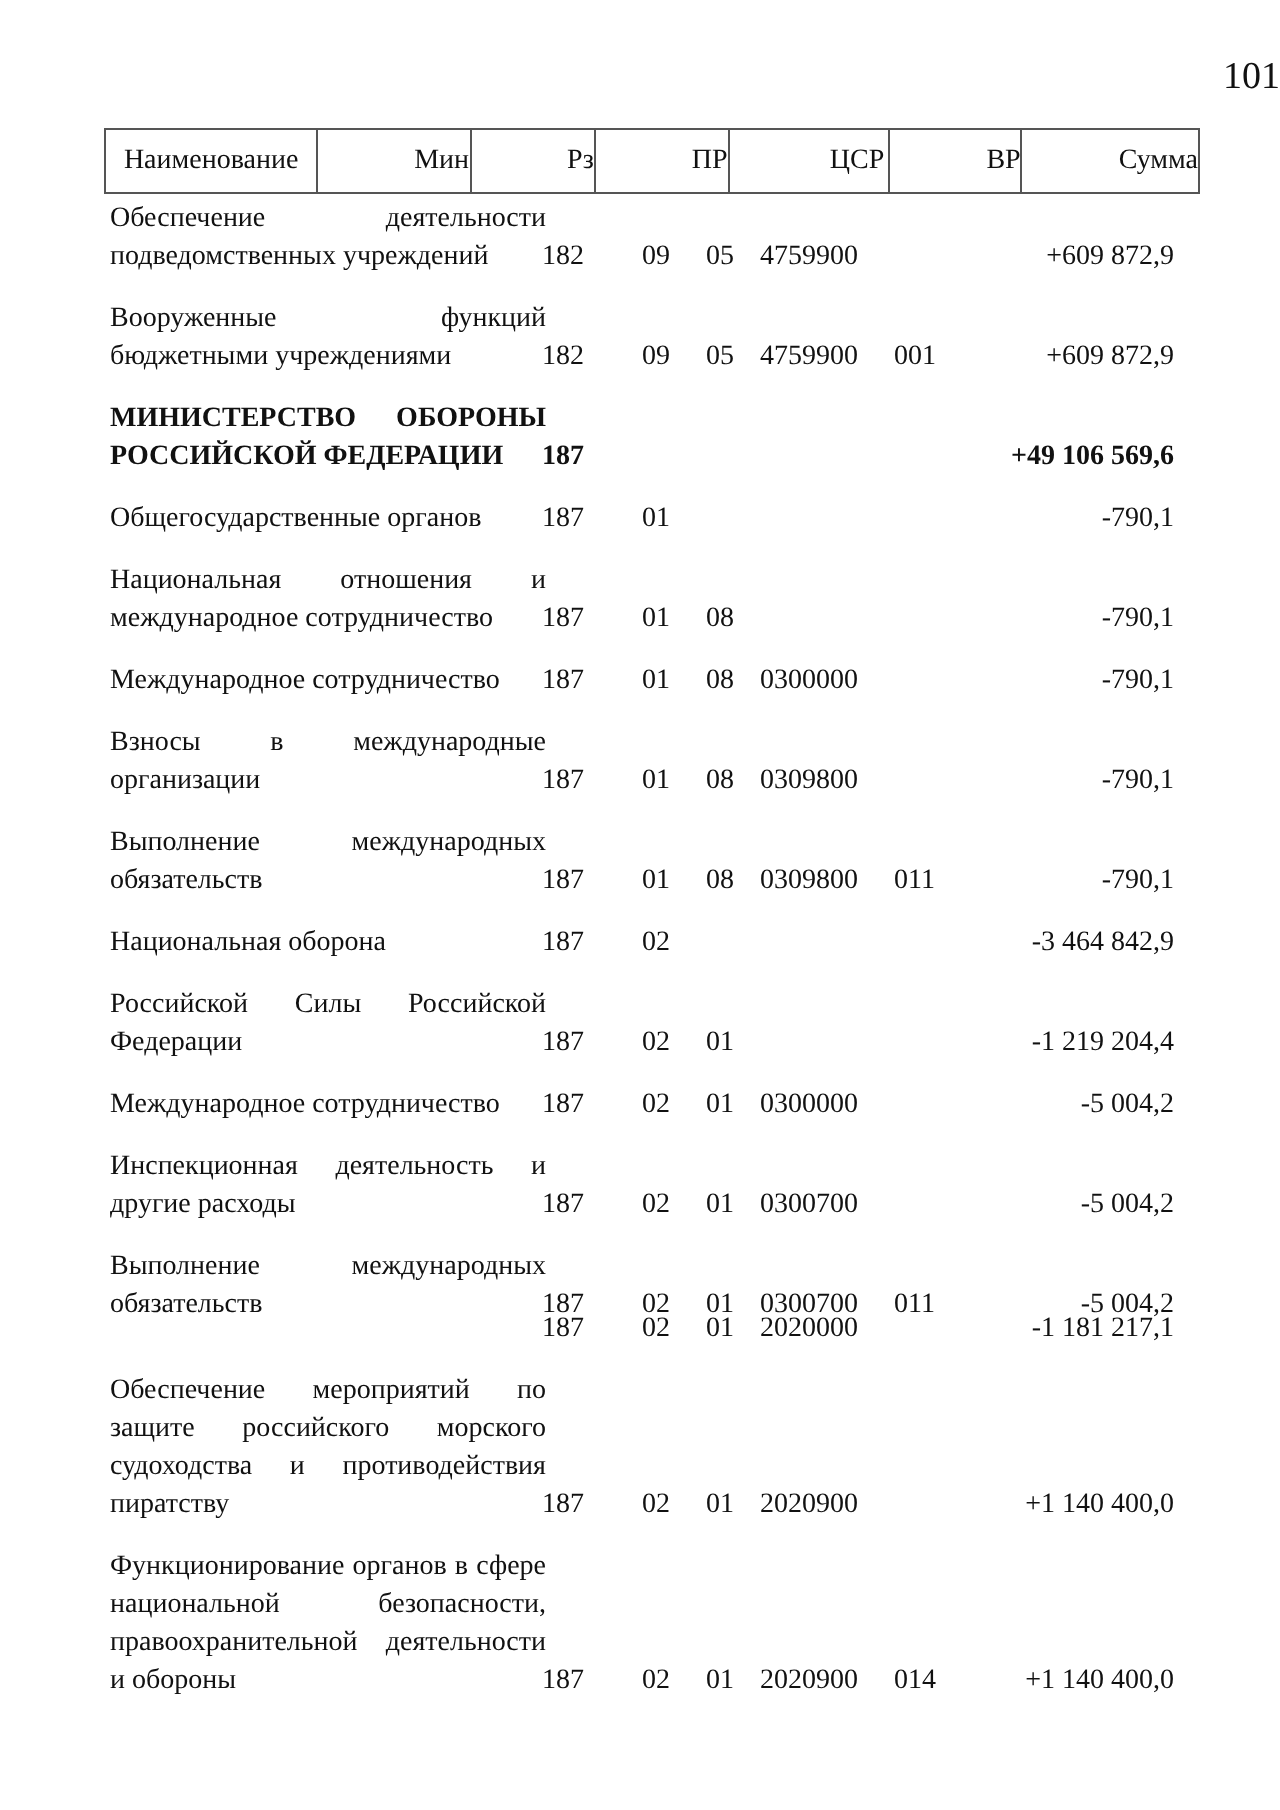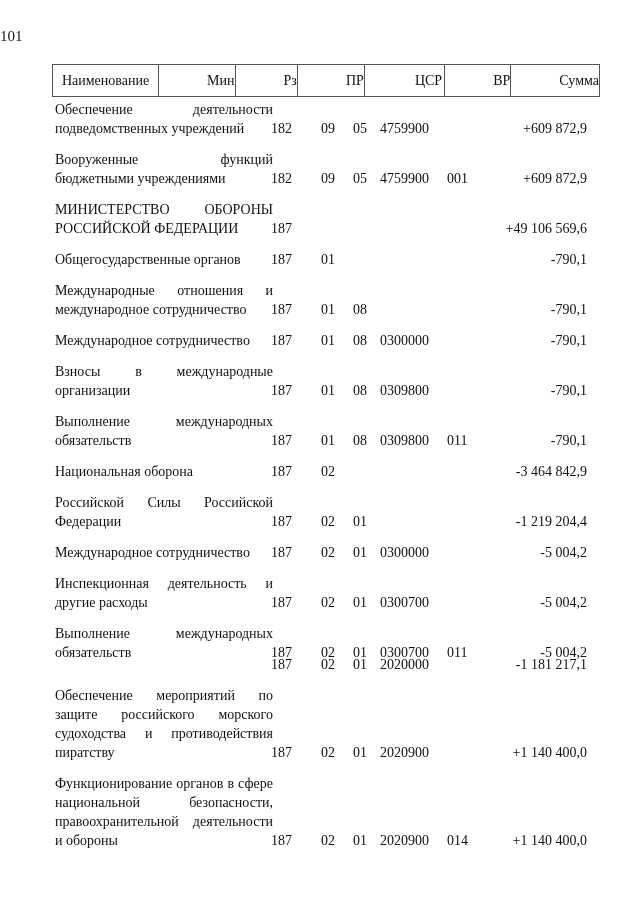--- a/index.html
+++ b/index.html
@@ -1,29 +1,29 @@
 <!DOCTYPE html>
 <html><head>
 <meta charset="utf-8">
 <style>
   html, body { margin:0; padding:0; background:#ffffff; }
   body { width:640px; height:905px; position:relative; overflow:hidden;
          font-family:"Liberation Serif","DejaVu Serif",serif; color:#111; font-size:14px; }
-  .page-num { position:absolute; top:28px; left:0; width:640px; text-align:left; font-size:15px; }
+  .page-num { position:absolute; top:28px; left:0; width:640px; text-align:right; font-size:19px; }
   .hdr { position:absolute; top:64px; left:52px; width:548px; height:33px;
          border:1px solid #555; box-sizing:border-box; display:flex;gap:48px; }
   .hdr > div { border-right:1px solid #555; box-sizing:border-box; display:flex;
                align-items:center; justify-content:center; font-size:14px; }
   .hdr > div:last-child { border-right:none; }
   .c-name{width:225px}.c-min{width:41px}.c-rz{width:25px}.c-pr{width:29px}
   .c-csr{width:68px}.c-vr{width:33px}.c-sum{flex:1}
   .rows { position:absolute; top:100px; left:55px; width:532px; }
   .row { position:relative; display:flex; align-items:flex-end; margin-bottom:12px; line-height:19px; }
   .row .name { width:218px; text-align:justify; text-align-last:left; }
-  .row .name.bold, .row .bold { font-weight:normal; }
+  .row .name.bold, .row .bold { font-weight:bold; }
   .row .v { position:absolute; bottom:0; }
   .v.min { left:216px; } .v.rz { left:266px; } .v.pr { left:298px; }
   .v.csr { left:325px; } .v.vr { left:392px; }
   .v.sum { right:0; text-align:right; }
 </style>
 </head>
 <body>
 
 <div class="page-num">101</div>
 
@@ -68,21 +68,21 @@
     <div class="row">
       <div class="name">Общегосударственные органов</div>
       <div class="v min">187</div>
       <div class="v rz">01</div>
       <div class="v pr"></div>
       <div class="v csr"></div>
       <div class="v vr"></div>
       <div class="v sum">-790,1</div>
     </div>
     <div class="row">
-      <div class="name">Международные отношения и международное сотрудничество</div>
+      <div class="name">Национальная отношения и международное сотрудничество</div>
       <div class="v min">187</div>
       <div class="v rz">01</div>
       <div class="v pr">08</div>
       <div class="v csr"></div>
       <div class="v vr"></div>
       <div class="v sum">-790,1</div>
     </div>
     <div class="row">
       <div class="name">Международное сотрудничество</div>
       <div class="v min">187</div>

